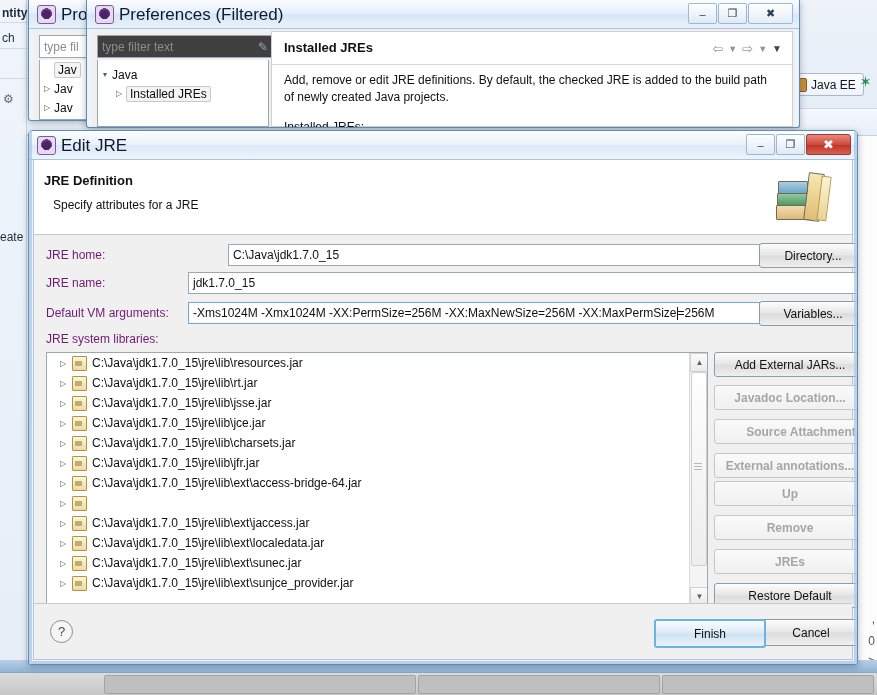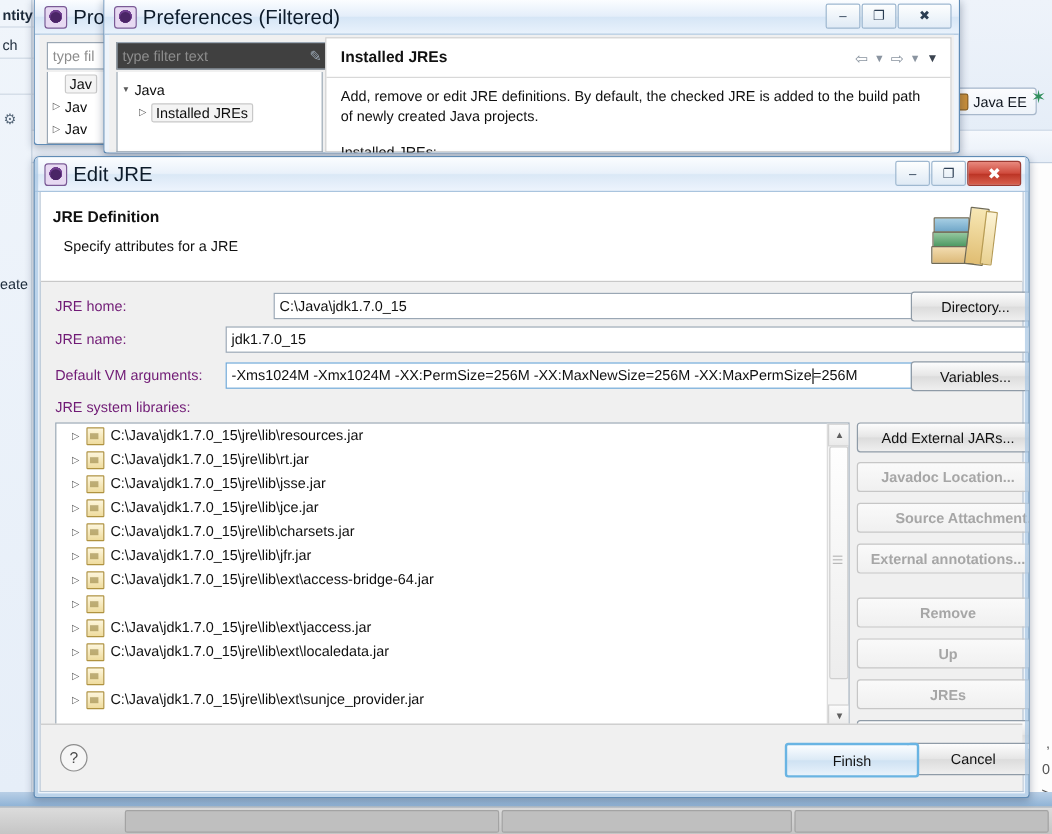--- a/index.html
+++ b/index.html
@@ -325,20 +325,21 @@
             <span>C:\Java\jdk1.7.0_15\jre\lib\ext\jaccess.jar</span>
           </div>
           <div class="li">
             <span class="tw">▷</span>
             <span class="jaricon"></span>
             <span>C:\Java\jdk1.7.0_15\jre\lib\ext\localedata.jar</span>
           </div>
           <div class="li">
             <span class="tw">▷</span>
             <span class="jaricon"></span>
+            <span>C:\Java\jdk1.7.0_15\jre\lib\ext\sunec.jar</span>
           </div>
           <div class="li">
             <span class="tw">▷</span>
             <span class="jaricon"></span>
             <span>C:\Java\jdk1.7.0_15\jre\lib\ext\sunjce_provider.jar</span>
           </div>
         </div>
       <div class="sbar">
         <div class="sb-arrow" style="top:0;">▲</div>
         <div class="sb-thumb" style="top:19px;height:192px;"></div>
@@ -352,28 +353,28 @@
     <div id="side-buttons" style="position:absolute;left:680px;top:192px;width:136px;">
         <div class="btn" style="width: 134px; margin-bottom: 8px;">
           <span>Add External JARs...</span>
         </div>
         <div class="btn dis" style="width: 134px; margin-bottom: 9px;">
           <span>Javadoc Location...</span>
         </div>
         <div class="btn dis" style="width: 134px; margin-bottom: 9px; padding-left: 24px;">
           <span>Source Attachment...</span>
         </div>
-        <div class="btn dis" style="width: 134px; margin-bottom: 20px;">
+        <div class="btn dis" style="width: 134px; margin-bottom: 3px;">
           <span>External annotations...</span>
+        </div>
+        <div class="btn dis" style="width: 134px; margin-bottom: 9px;">
+          <span>Up</span>
         </div>
         <div class="btn dis" style="width: 134px; margin-bottom: 9px;">
           <span>Remove</span>
-        </div>
-        <div class="btn dis" style="width: 134px; margin-bottom: 9px;">
-          <span>Up</span>
         </div>
         <div class="btn dis" style="width: 134px; margin-bottom: 9px;">
           <span>JREs</span>
         </div>
         <div class="btn" style="width: 134px; margin-bottom: 9px;">
           <span>Restore Default</span>
         </div>
       </div>
 
     <div class="jre-footer">

